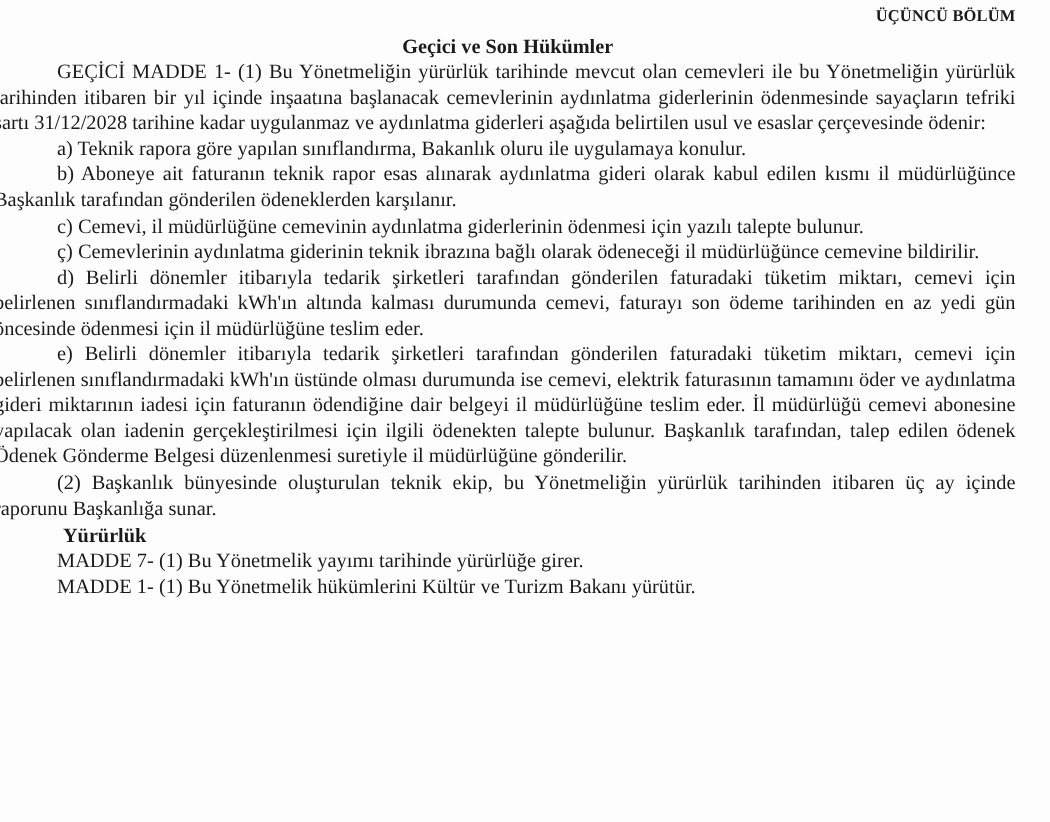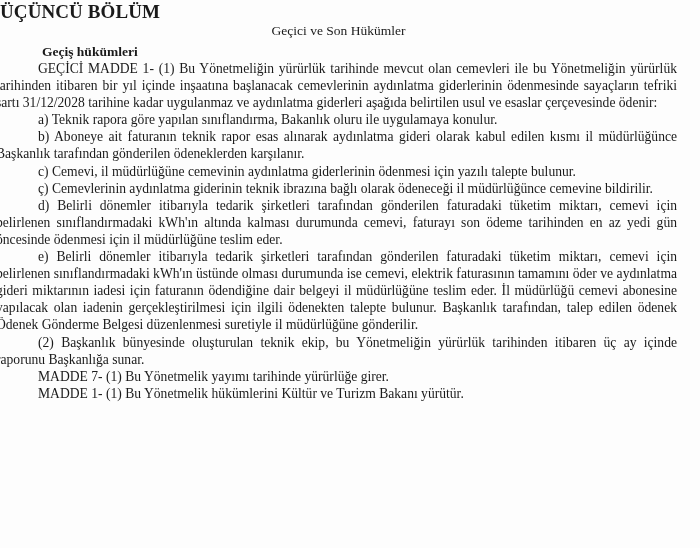--- a/index.html
+++ b/index.html
@@ -20,30 +20,30 @@
     width: 700px;
     height: 548px;
     background: #fdfdfd;
     box-sizing: border-box;
     
     padding: 0 23px 0 0;
   }
 
   
   .chapter-title {
-    text-align: left;
+    text-align: right;
     font-weight: bold;
-    font-size: 19px;
+    font-size: 11px;
     line-height: 17px;
     margin: 3px 0 0 0;
     letter-spacing: 0.1px;
   }
   .chapter-subtitle {
     text-align: center;
-    font-weight: normal;
+    font-weight: bold;
     font-size: 13.5px;
     line-height: 17px;
     margin: 2px 0 0 0;
   }
   .section-heading {
     font-weight: bold;
     font-size: 13.5px;
     line-height: 17px;
     margin: 4px 0 0 0;
     padding-left: 42px;
@@ -72,37 +72,37 @@
 </style>
 </head>
 <body>
 
 <div id="page">
 
   <h1 class="chapter-title">ÜÇÜNCÜ BÖLÜM</h1>
 
   <h2 class="chapter-subtitle">Geçici ve Son Hükümler</h2>
 
-  <div class="section-heading">Geçiş hükümleri</div>
 
   <p class="para"><b>GEÇİCİ MADDE 1</b><span>- </span><span>(1) </span><span>Bu Yönetmeliğin yürürlük tarihinde mevcut olan cemevleri ile bu Yönetmeliğin yürürlük tarihinden itibaren bir yıl içinde inşaatına başlanacak cemevlerinin aydınlatma giderlerinin ödenmesinde sayaçların tefriki şartı 31/12/2028 tarihine kadar uygulanmaz ve aydınlatma giderleri aşağıda belirtilen usul ve esaslar çerçevesinde ödenir:</span></p>
 
   <p class="para"><span>a) </span><span>Teknik rapora göre yapılan sınıflandırma, Bakanlık oluru ile uygulamaya konulur.</span></p>
 
   <p class="para"><span>b) </span><span>Aboneye ait faturanın teknik rapor esas alınarak aydınlatma gideri olarak kabul edilen kısmı il müdürlüğünce Başkanlık tarafından gönderilen ödeneklerden karşılanır.</span></p>
 
   <p class="para"><span>c) </span><span>Cemevi, il müdürlüğüne cemevinin aydınlatma giderlerinin ödenmesi için yazılı talepte bulunur.</span></p>
 
   <p class="para"><span>ç) </span><span>Cemevlerinin aydınlatma giderinin teknik ibrazına bağlı olarak ödeneceği il müdürlüğünce cemevine bildirilir.</span></p>
 
   <p class="para"><span>d) </span><span>Belirli dönemler itibarıyla tedarik şirketleri tarafından gönderilen faturadaki tüketim miktarı, cemevi için belirlenen sınıflandırmadaki kWh'ın altında kalması durumunda cemevi, faturayı son ödeme tarihinden en az yedi gün öncesinde ödenmesi için il müdürlüğüne teslim eder.</span></p>
 
   <p class="para"><span>e) </span><span>Belirli dönemler itibarıyla tedarik şirketleri tarafından gönderilen faturadaki tüketim miktarı, cemevi için belirlenen sınıflandırmadaki kWh'ın üstünde olması durumunda ise cemevi, elektrik faturasının tamamını öder ve aydınlatma gideri miktarının iadesi için faturanın ödendiğine dair belgeyi il müdürlüğüne teslim eder. İl müdürlüğü cemevi abonesine yapılacak olan iadenin gerçekleştirilmesi için ilgili ödenekten talepte bulunur. Başkanlık tarafından, talep edilen ödenek Ödenek Gönderme Belgesi düzenlenmesi suretiyle il müdürlüğüne gönderilir.</span></p>
 
   <p class="para"><span>(2) </span><span>Başkanlık bünyesinde oluşturulan teknik ekip, bu Yönetmeliğin yürürlük tarihinden itibaren üç ay içinde raporunu Başkanlığa sunar.</span></p>
 
+  <div class="section-heading tight">Yürürlük</div>
 
   <p class="para no-justify"><b>MADDE 7</b><span>- </span><span>(1) </span><span>Bu Yönetmelik yayımı tarihinde yürürlüğe girer.</span></p>
 
 
   <p class="para no-justify"><b>MADDE 1</b><span>- </span><span>(1) </span><span>Bu Yönetmelik hükümlerini Kültür ve Turizm Bakanı yürütür.</span></p>
 
 </div>
 
 </body></html>

